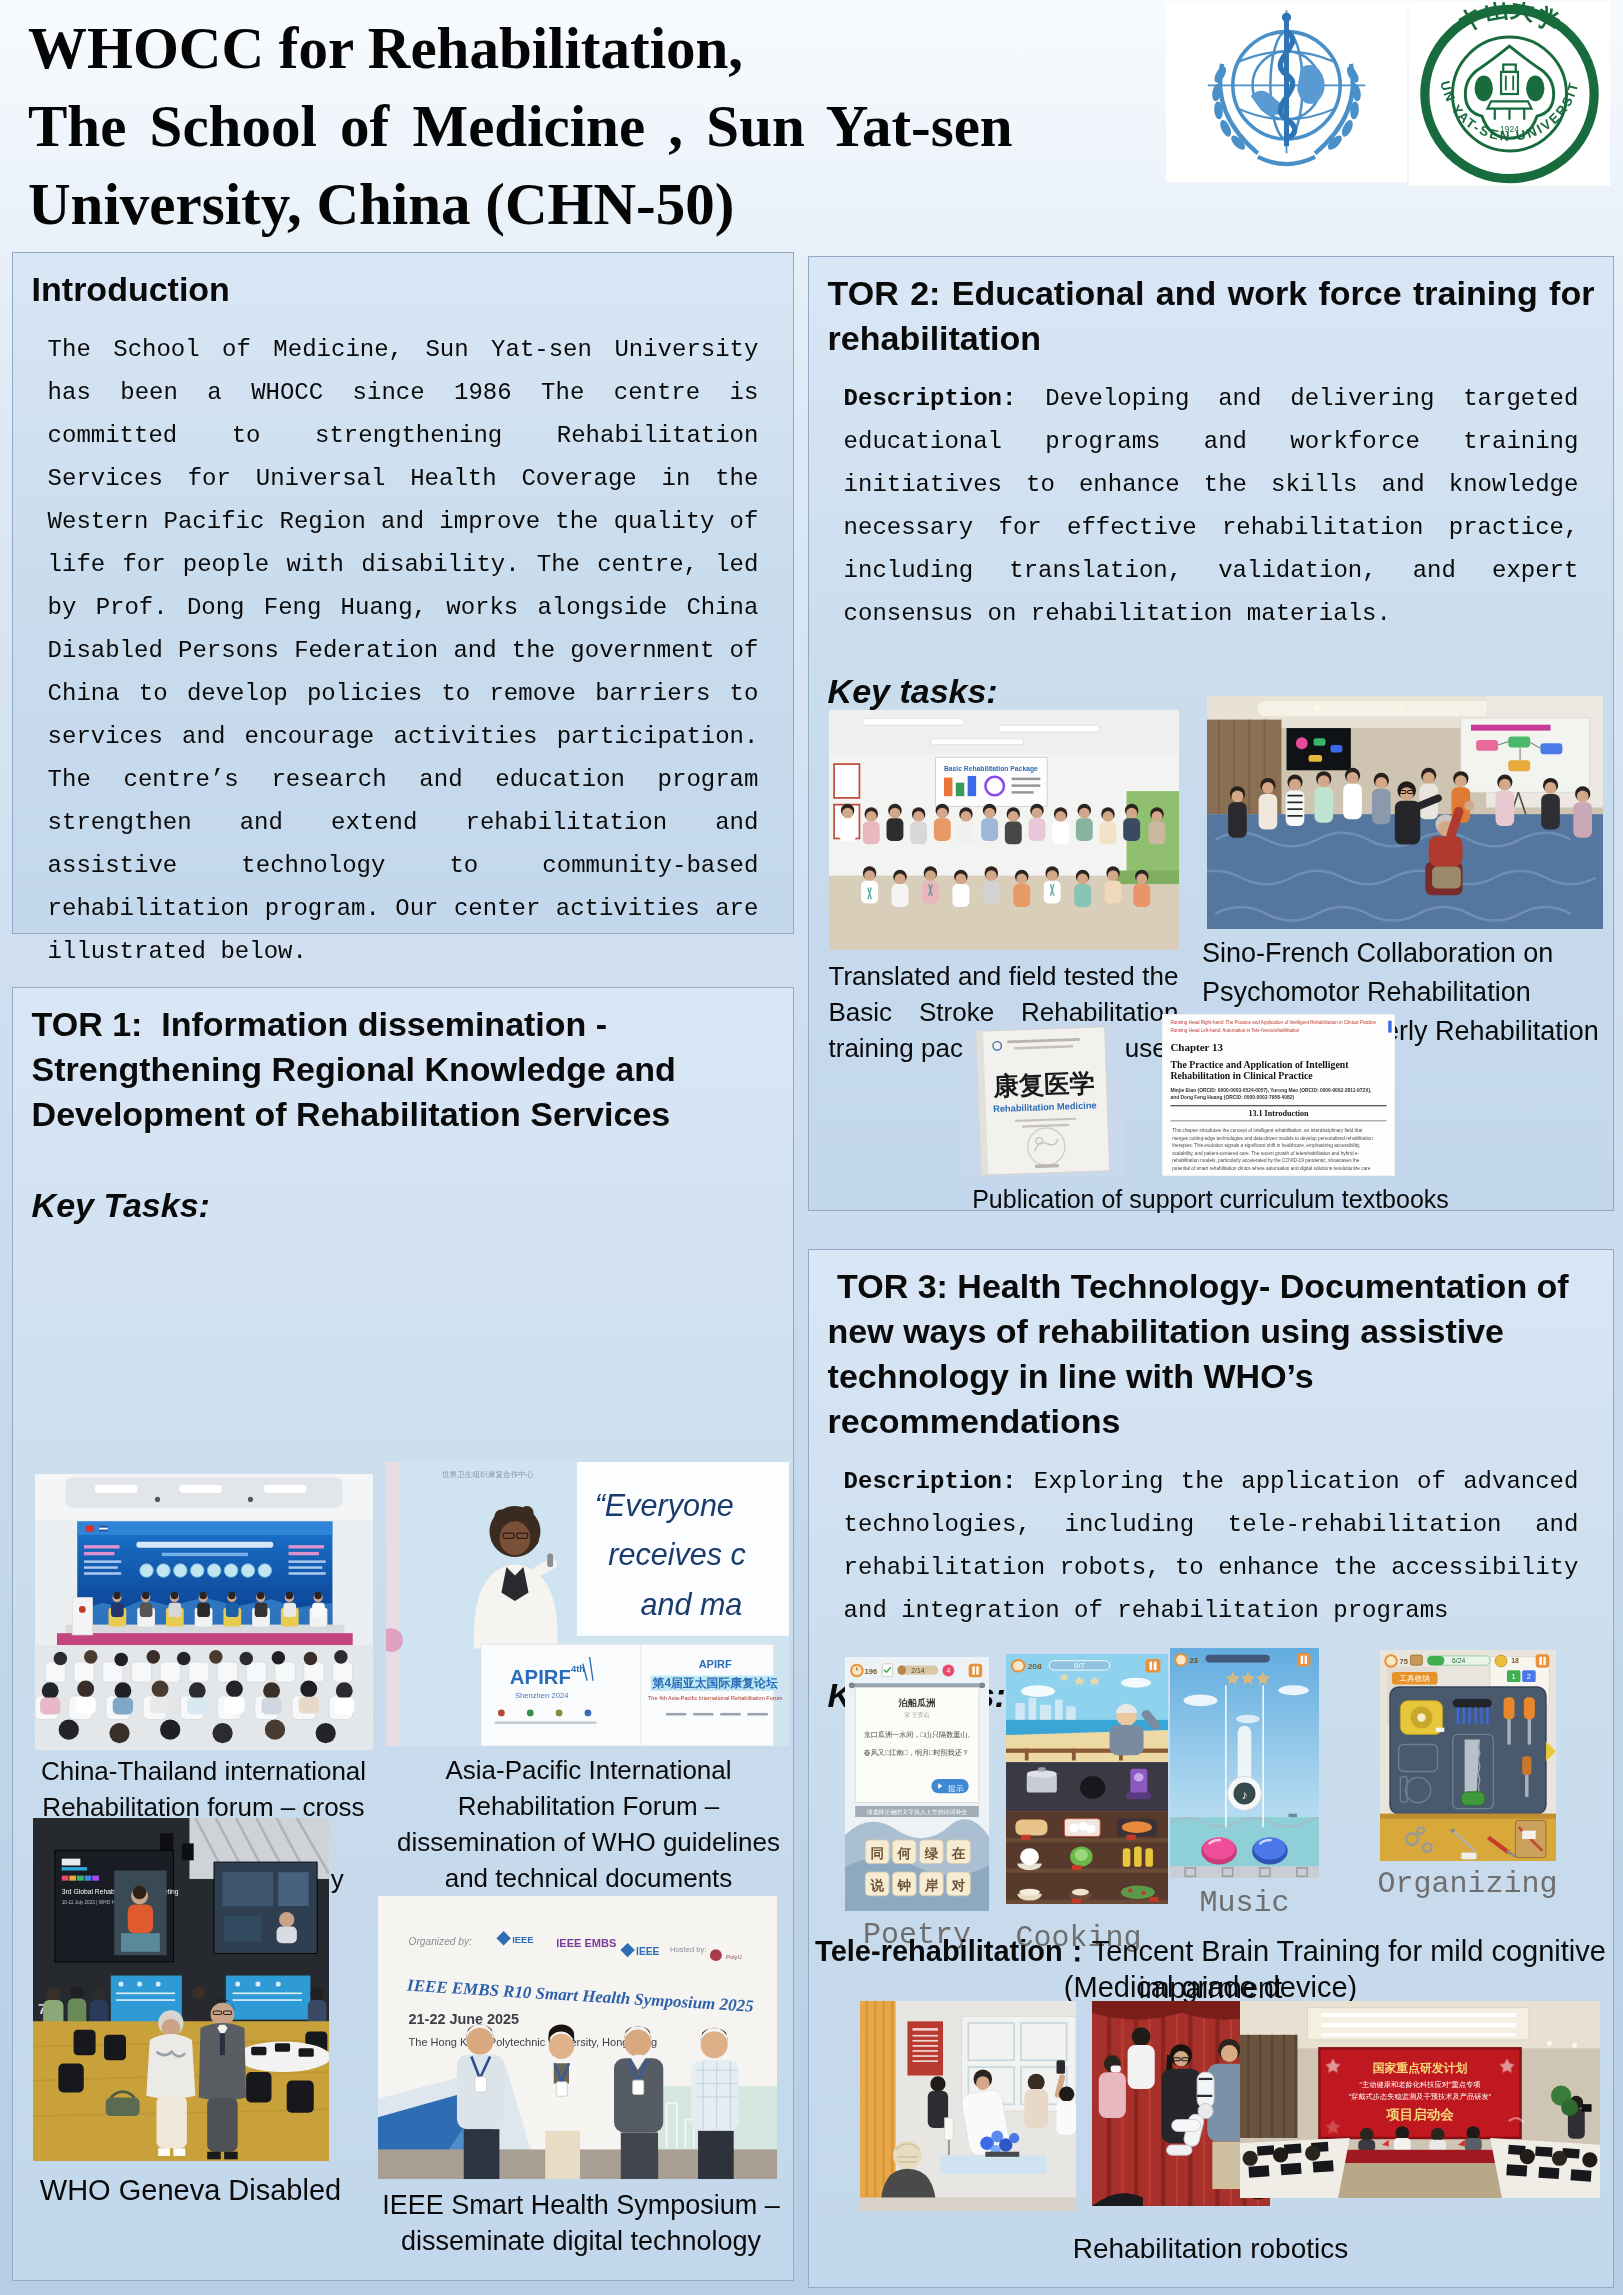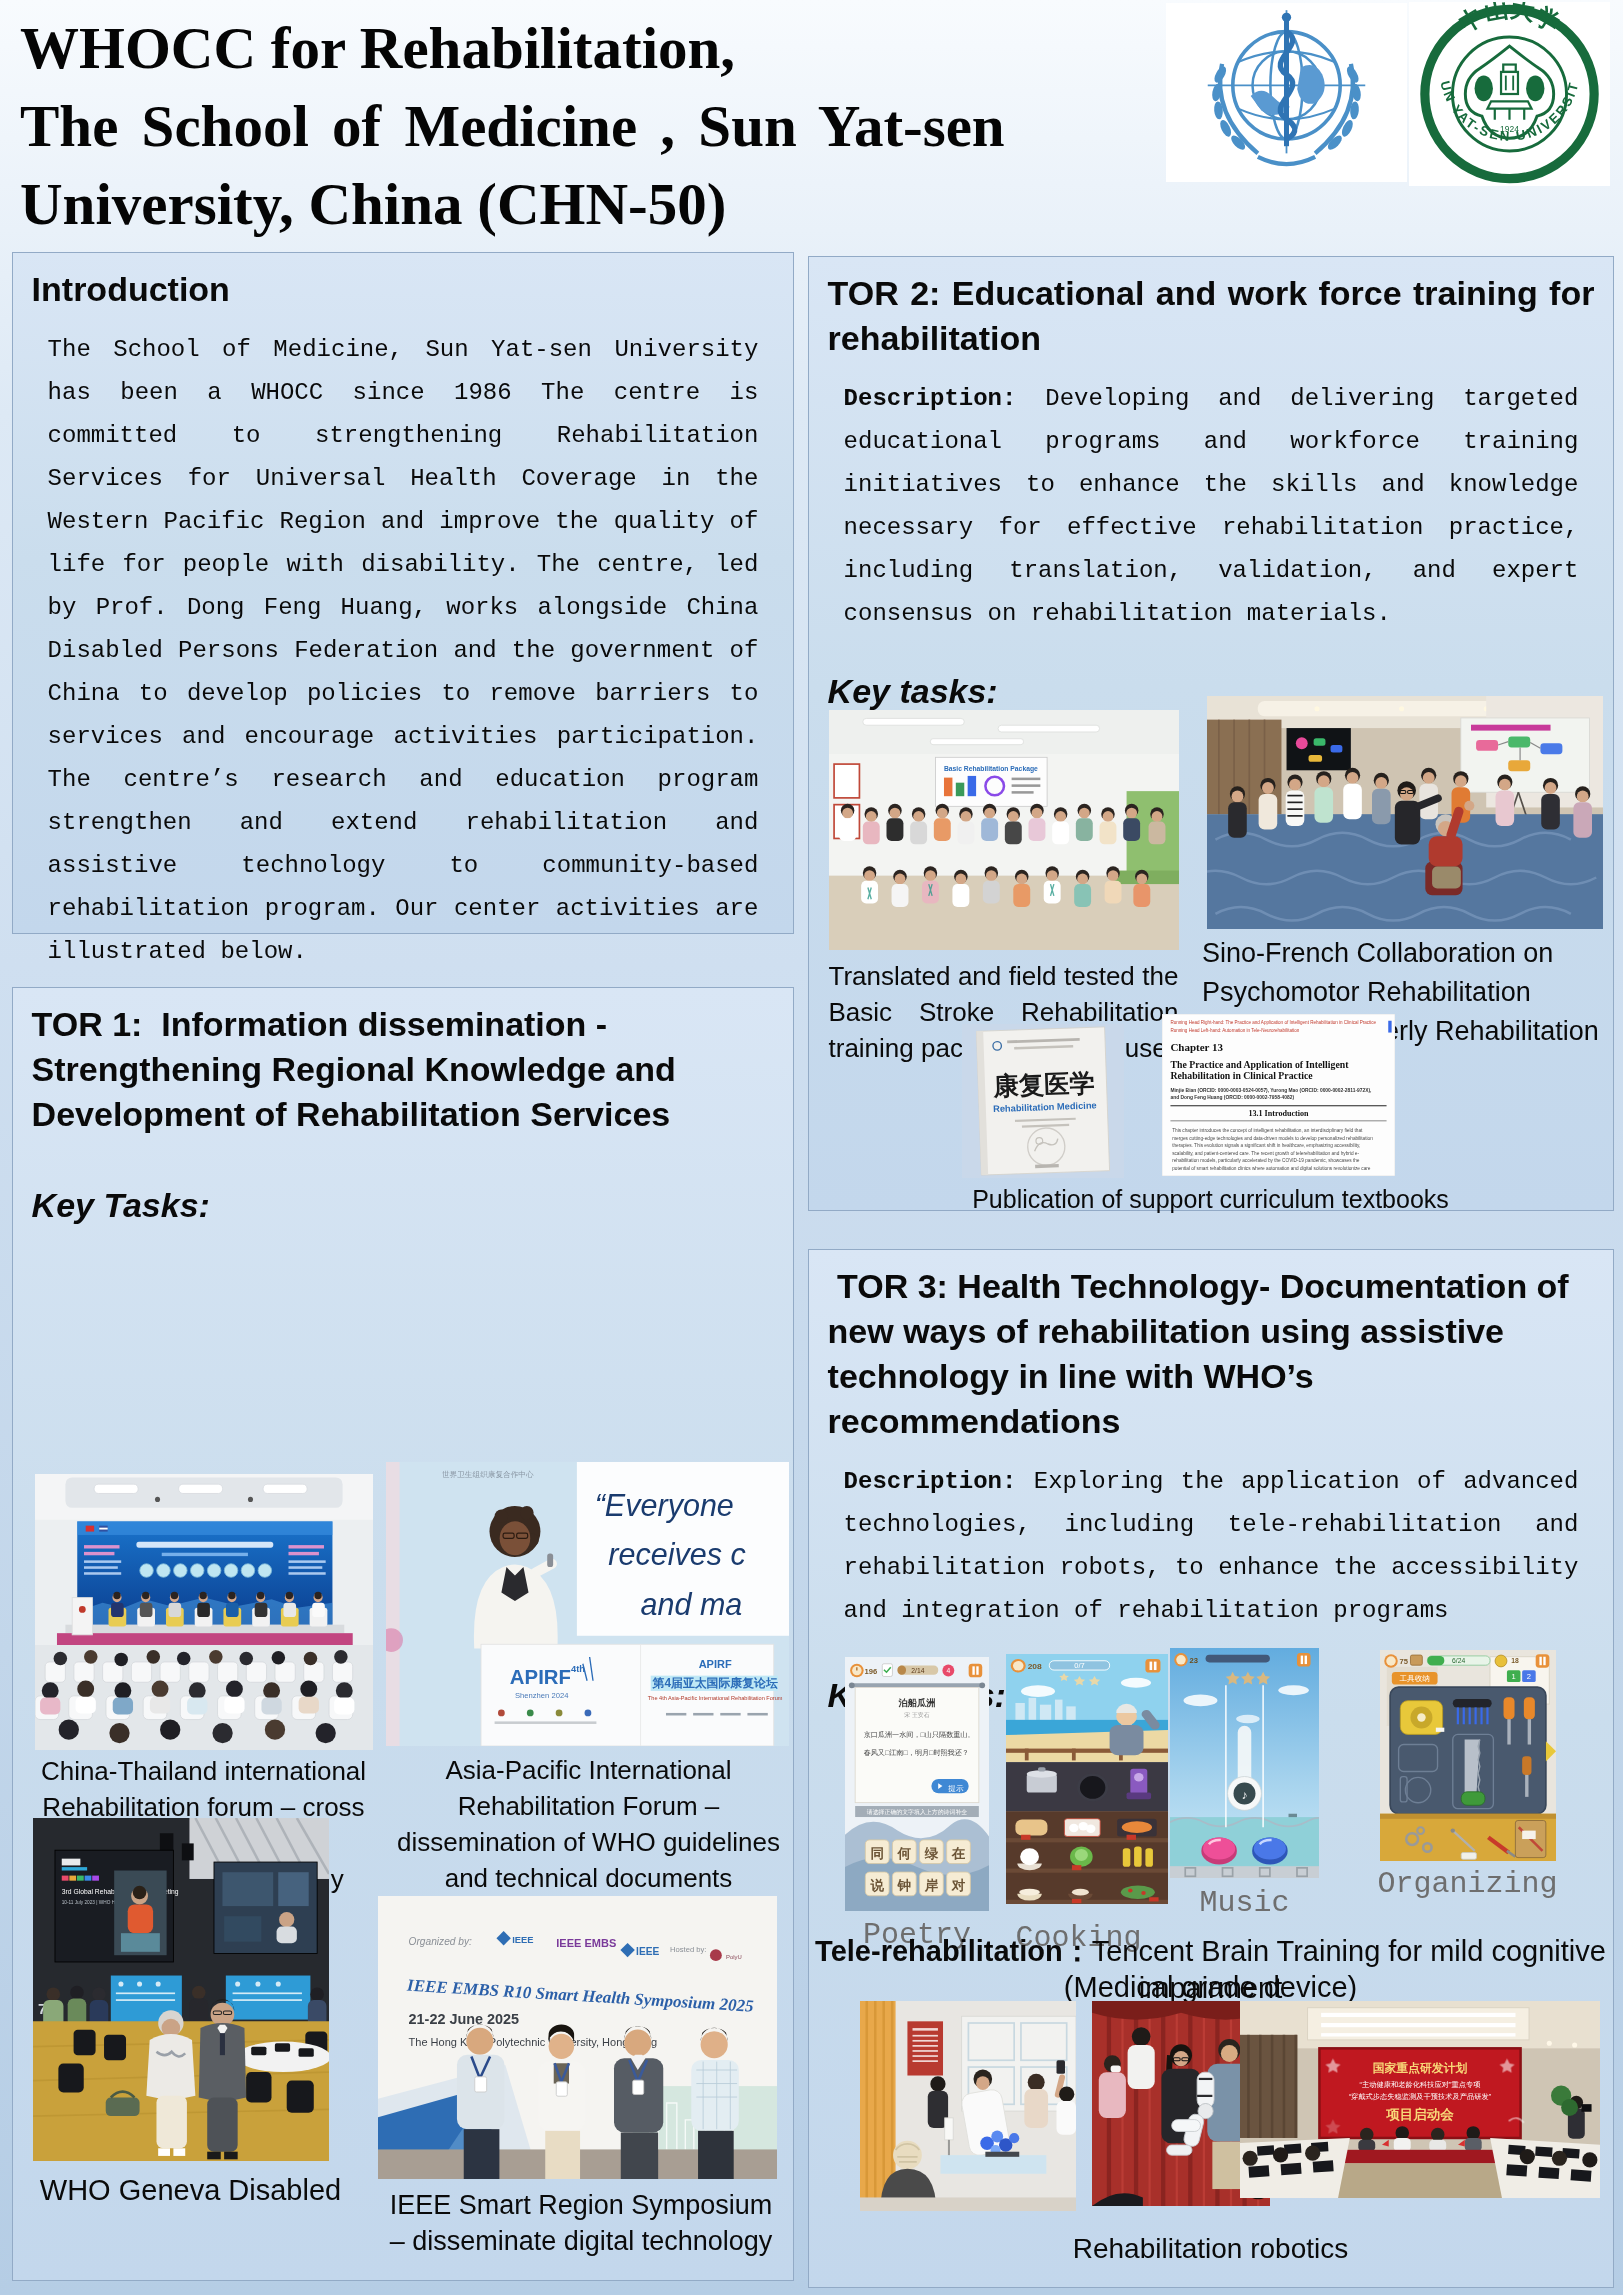--- a/index.html
+++ b/index.html
@@ -1,19 +1,19 @@
 <!DOCTYPE html>
 <html style="font-size:13.5px"><head>
 <meta charset="utf-8">
 <style>
   html,body{margin:0;padding:0;background:#dfe9f4;}
   .page{position:relative;width:1624px;height:2295px;overflow:hidden;
         font-family:"Liberation Sans",sans-serif;color:#0a0a0a;
         background:linear-gradient(180deg,#f8fbfe 0%,#eff5fb 6%,#dde9f5 18%,#cfdff0 42%,#c2d6ea 72%,#b5cde5 100%);}
-  .title{position:absolute;left:20px;top:8.5px;width:1138px;
+  .title{position:absolute;left:28px;top:8.5px;width:1138px;
          font-family:"Liberation Serif",serif;font-weight:bold;font-size:59px;line-height:78px;color:#050505;}
   .title .spread{word-spacing:8.5px;}
   .logo{position:absolute;background:#ffffff;}
   .logo svg{width:100%;height:100%;display:block;}
   .box{position:absolute;box-sizing:border-box;border:1.7px solid #92aac6;
        background:linear-gradient(180deg,#d9e6f5 0%,#cadded 45%,#c3d7ec 100%);padding:13.5px 18.6px;}
   .sec-heading{font-weight:bold;font-size:34px;line-height:45px;white-space:pre-wrap;}
   .sec-heading.justify{white-space:normal;text-align:justify;}
   .body-text{margin:16px;font-size:24px;line-height:43px;text-align:justify;font-family:Liberation Mono, monospace;}
   .keytasks{font-weight:bold;font-style:italic;font-size:34px;}
@@ -520,21 +520,21 @@
                 <line x1="383" y1="196" x2="383" y2="276"></line>
                 <line x1="399" y1="196" x2="399" y2="276"></line>
                 <line x1="415" y1="196" x2="415" y2="276"></line>
               </g>
              <rect x="377" y="278" width="42" height="57" fill="#2e333b"></rect>
             </g>
         </g>
       </svg>
     </div>
 
-    <div class="caption" style="left:369px;top:1199px;width:398px;font-size:27px;">IEEE Smart Region Symposium – disseminate digital technology</div>
+    <div class="caption" style="left:369px;top:1199px;width:398px;font-size:27px;">IEEE Smart Health Symposium – disseminate digital technology</div>
   </section>
 
   <section class="box" style="left:808px;top:256px;width:806px;height:955px;">
     <div class="sec-heading justify">TOR 2: Educational and work force training for rehabilitation</div>
     <p class="body-text"><b>Description:</b><span> Developing and delivering targeted educational programs and workforce training initiatives to enhance the skills and knowledge necessary for effective rehabilitation practice, including translation, validation, and expert consensus on rehabilitation materials.</span></p>
     <div class="keytasks" style="margin-top:37px;">Key tasks:</div>
 
     <div class="photo" style="left:19.5px;top:453px;width:350px;height:240px;">
       <svg viewBox="0 0 414 284" preserveAspectRatio="none">
         <rect width="414" height="284" fill="#f3f4f2"></rect>

